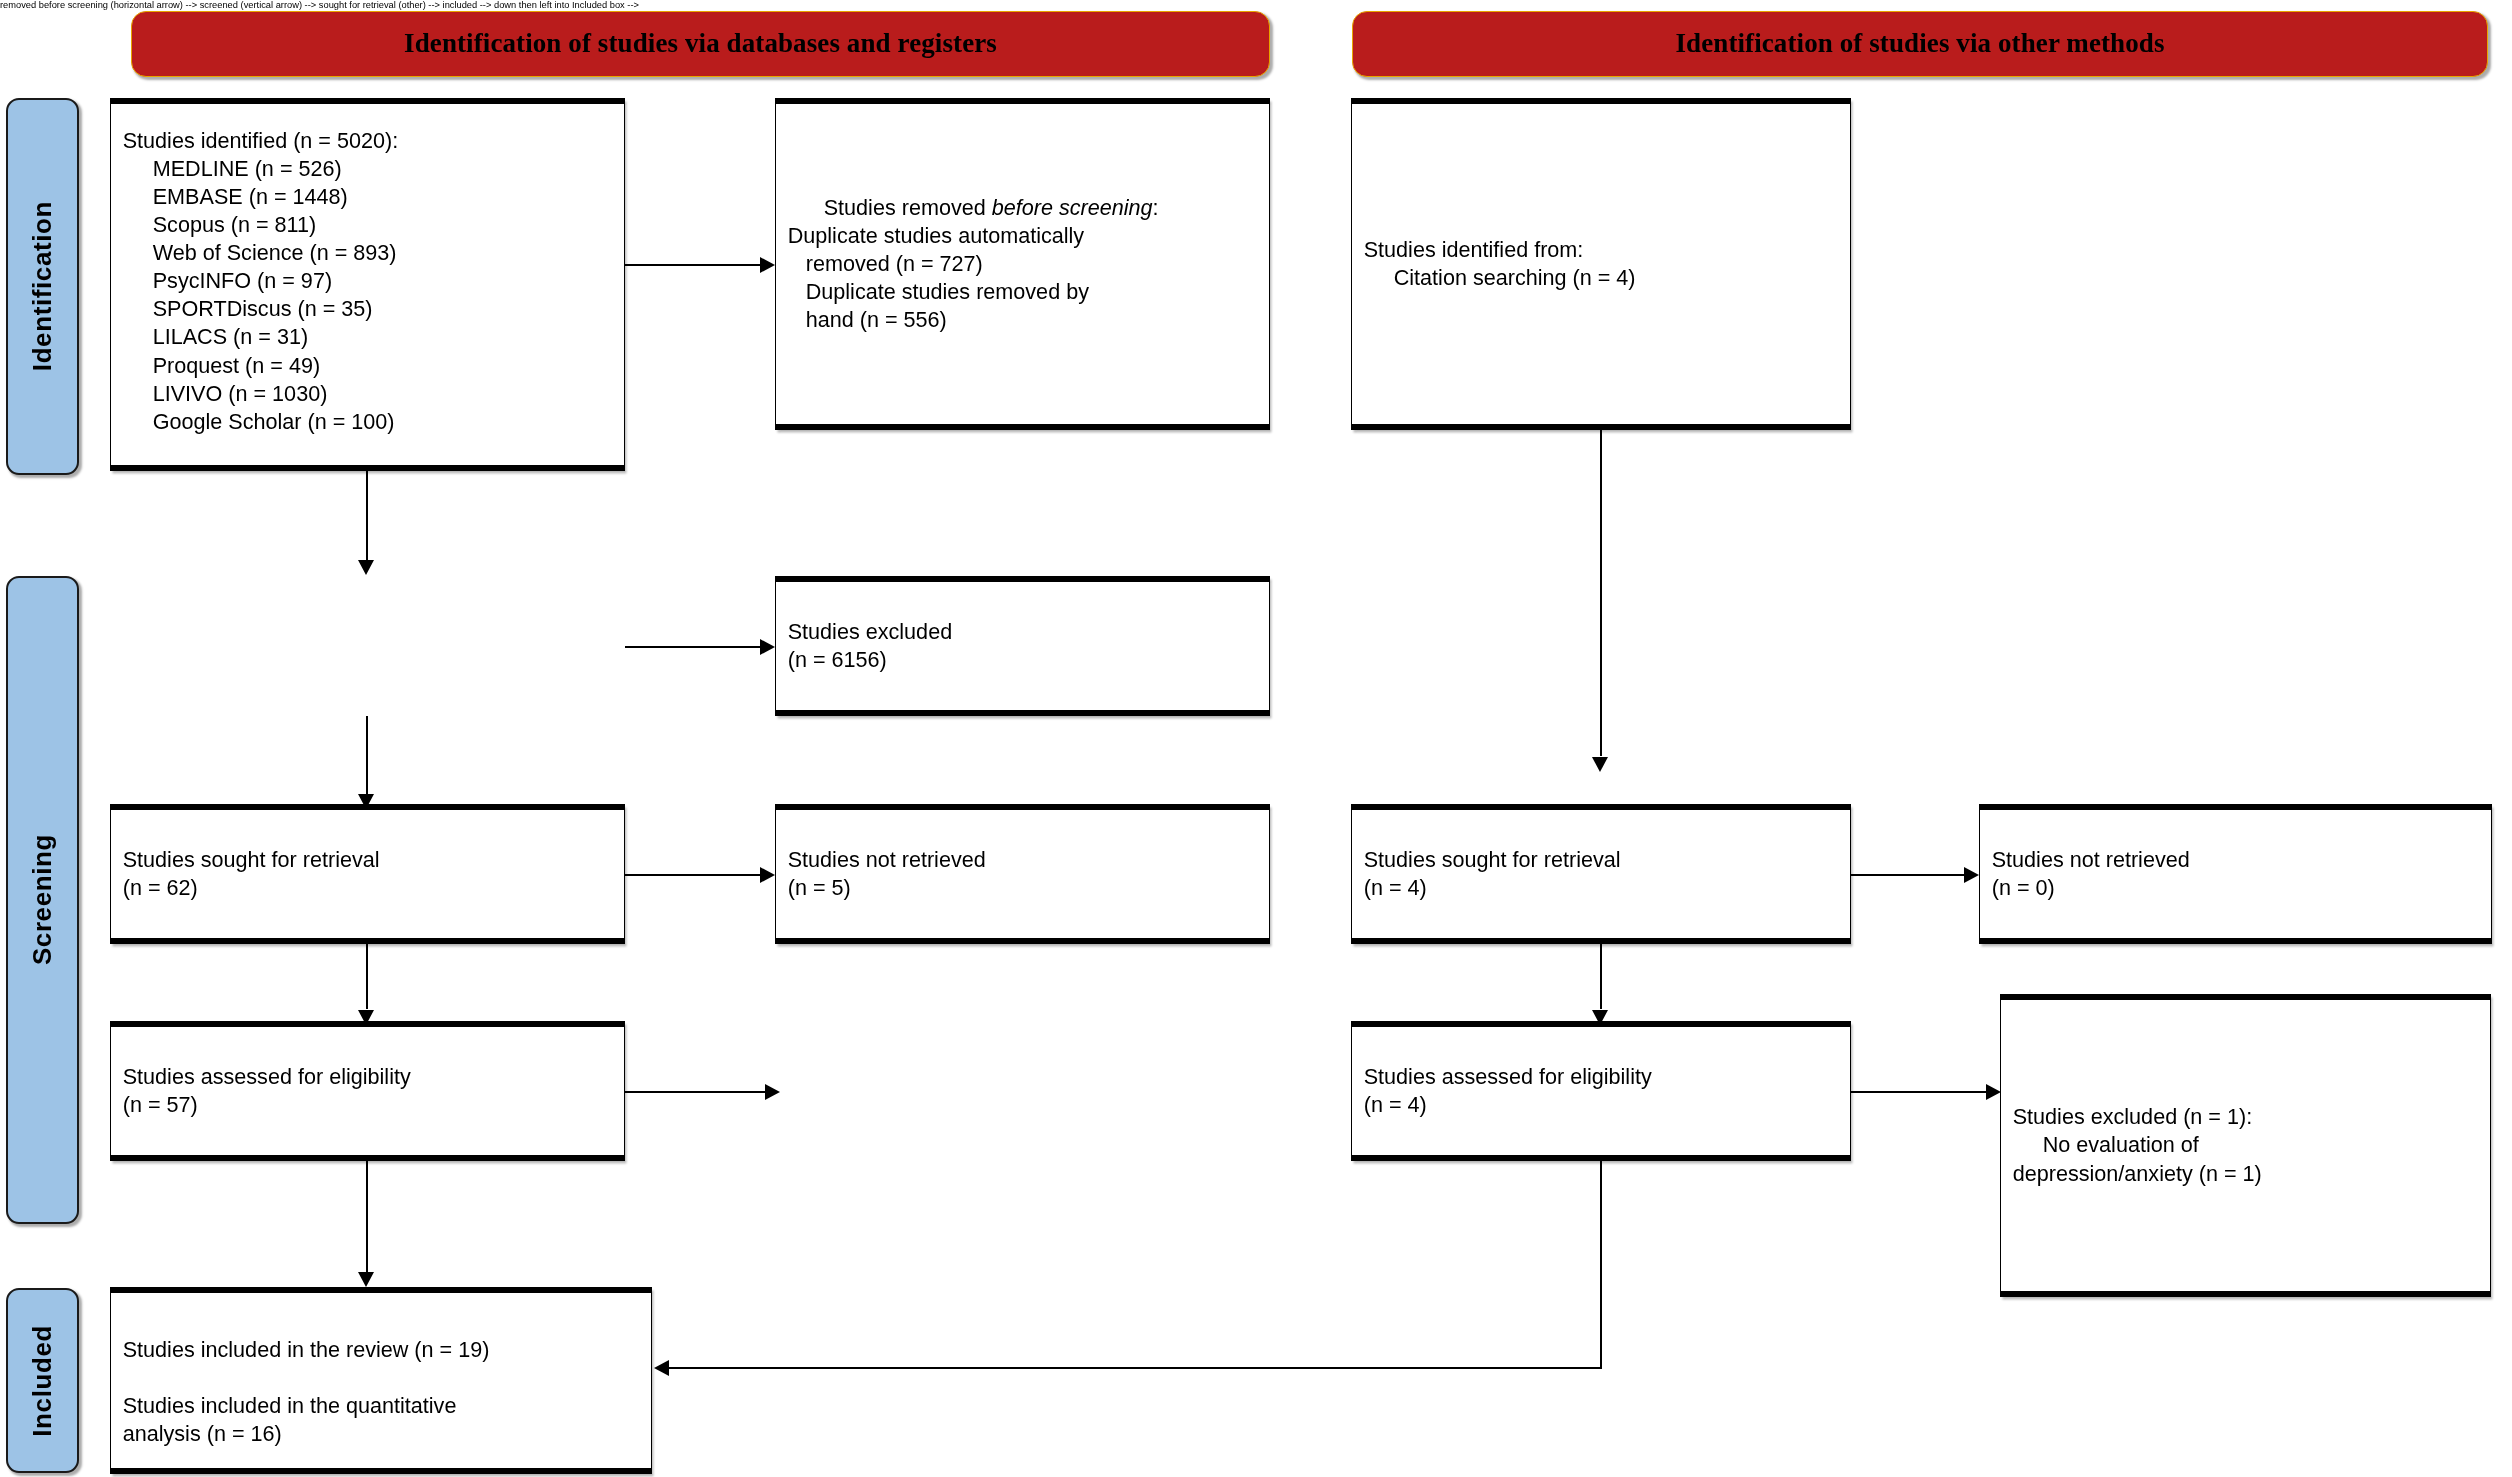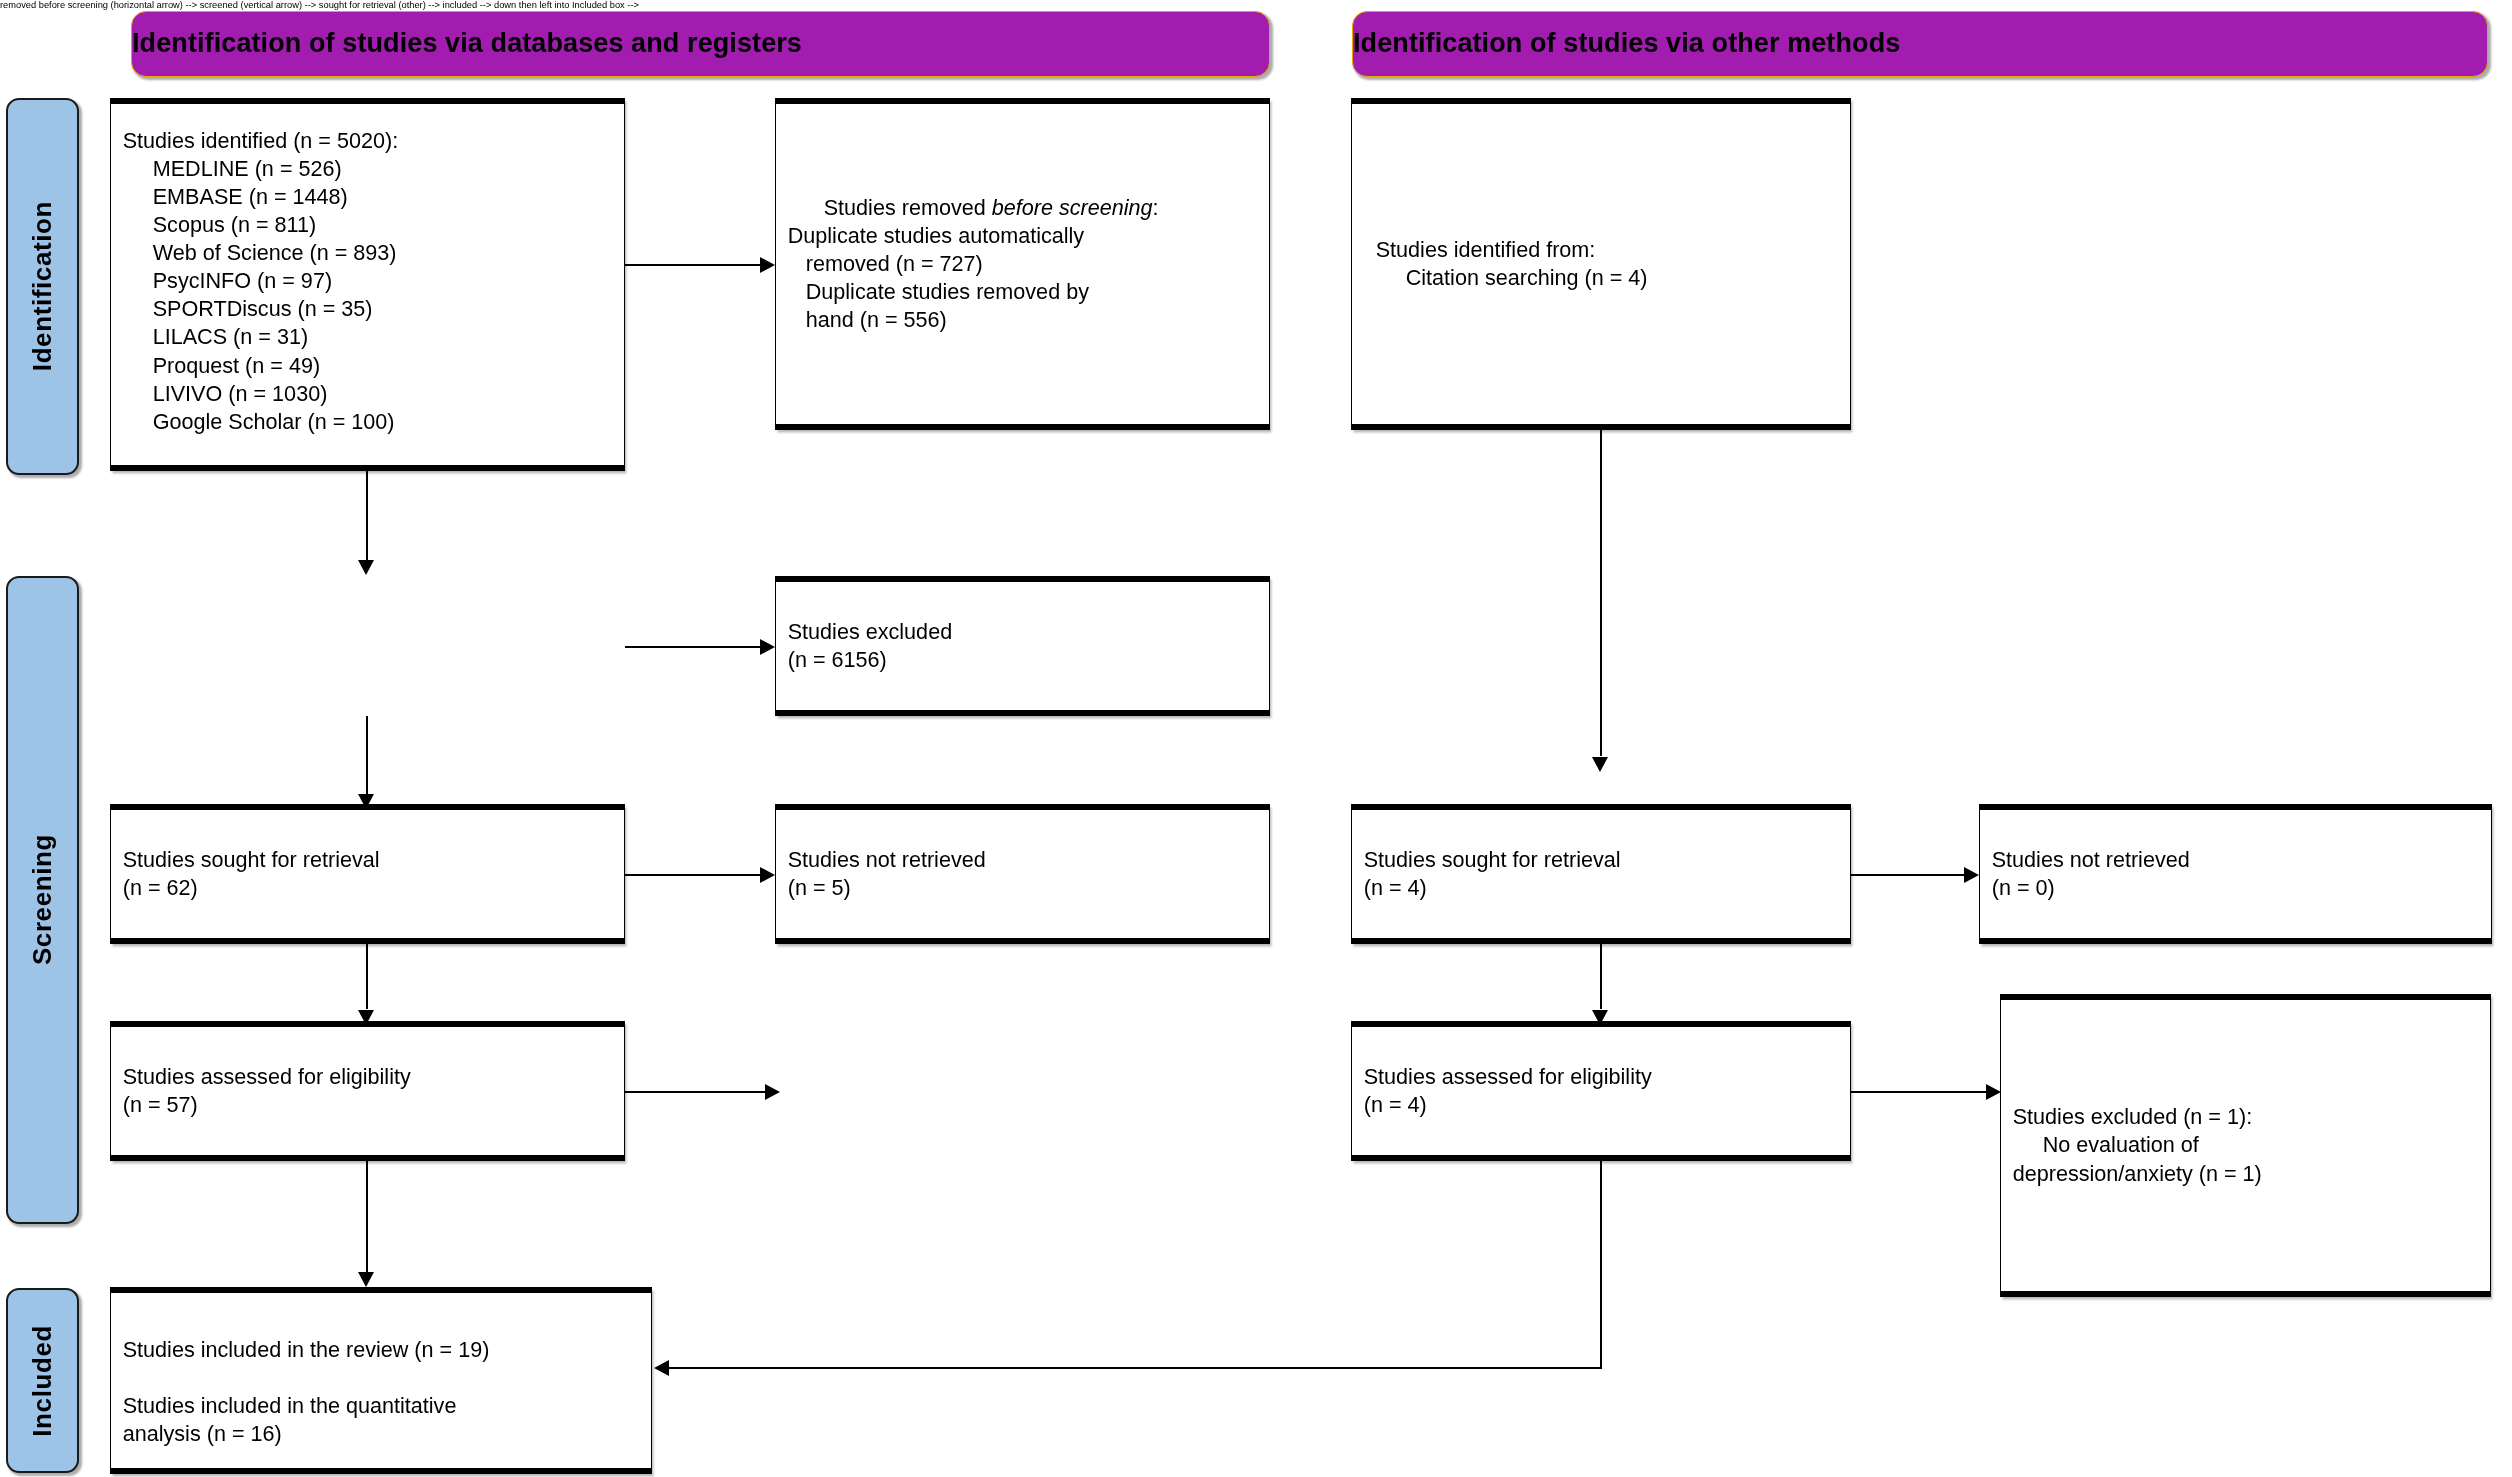--- a/index.html
+++ b/index.html
@@ -14,28 +14,30 @@
     height: 1477px;
     background: #ffffff;
     font-family: "Liberation Sans", sans-serif;
     overflow: hidden;
   }
 
   
   .phase-banner {
     position: absolute;
     border-radius: 15px;
-    background: #a21caf;
+    background: #b91c1c;
     border: 1.7px solid #e8a400;
     box-shadow: 2.3px 2.9px 2.3px rgba(0,0,0,0.33);
     display: flex;
     align-items: center;
+    justify-content: center;
     color: #000000;
     font-weight: bold;
     letter-spacing: 0.1px;
+    font-family: Liberation Serif, serif;
   }
 
   
   .stage-pill {
     position: absolute;
     border-radius: 13px;
     background: #9dc3e6;
     border: 2.3px solid #1a1a1a;
     box-shadow: 2.3px 2.9px 2.3px rgba(0,0,0,0.33);
     display: flex;
@@ -154,21 +156,21 @@
   <div class="flow-box" style="left:775px; top:98px; width:495px; height:332px;">
     <div class="btext" style="font-size:21.6px;">
       <span>Studies removed </span><em>before screening</em><span>:</span><span style="white-space:pre-wrap;">   Duplicate studies automatically
    removed (n = 727)
    Duplicate studies removed by
    hand (n = 556)</span>
     </div>
   </div>
 
   
-  <div class="flow-box" style="left:1351px; top:98px; width:500px; height:332px;padding-left:12px;">
+  <div class="flow-box" style="left:1351px; top:98px; width:500px; height:332px;">
     <div class="btext" style="font-size:21.6px;">Studies identified from:
      Citation searching (n = 4)</div>
   </div>
 
    removed before screening (horizontal arrow) --&gt;
   <div class="conn conn-h" style="left:625px; top:264px; width:135px;"></div>
   <div class="arrow-right" style="left:760px; top:257px;"></div>
 
    screened (vertical arrow) --&gt;
   <div class="conn conn-v" style="left:366px; top:471px; height:89px;"></div>

